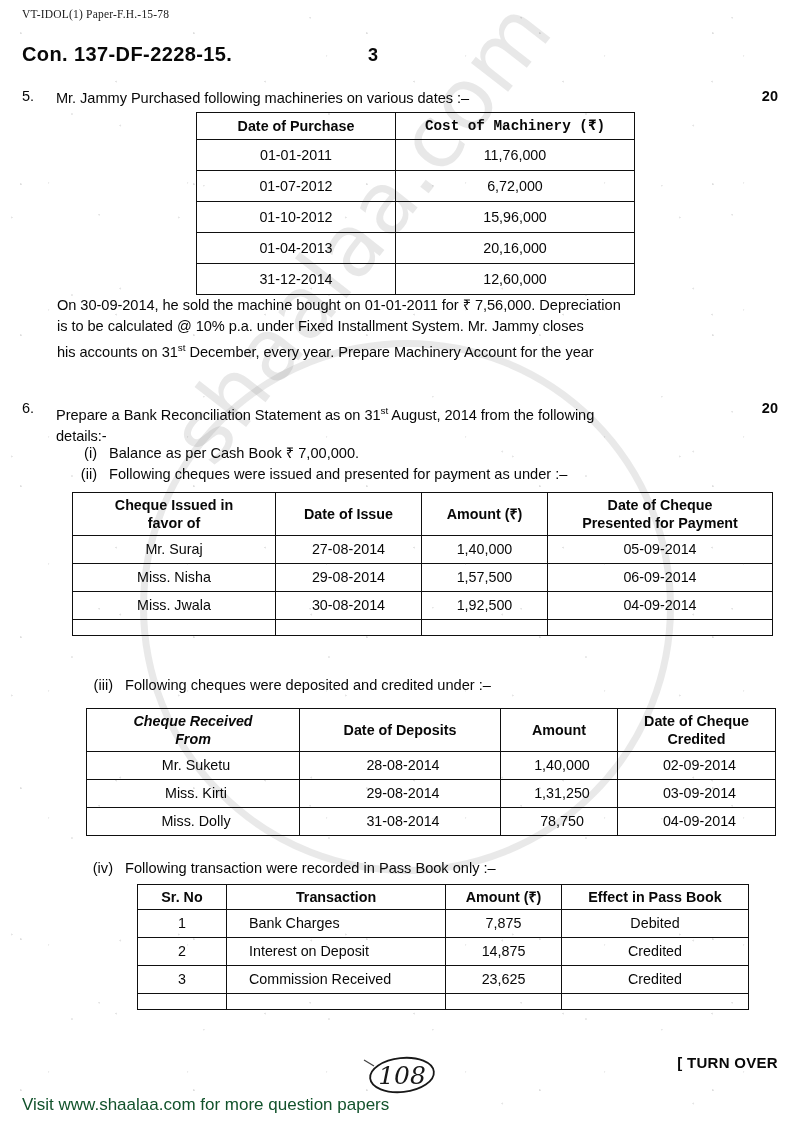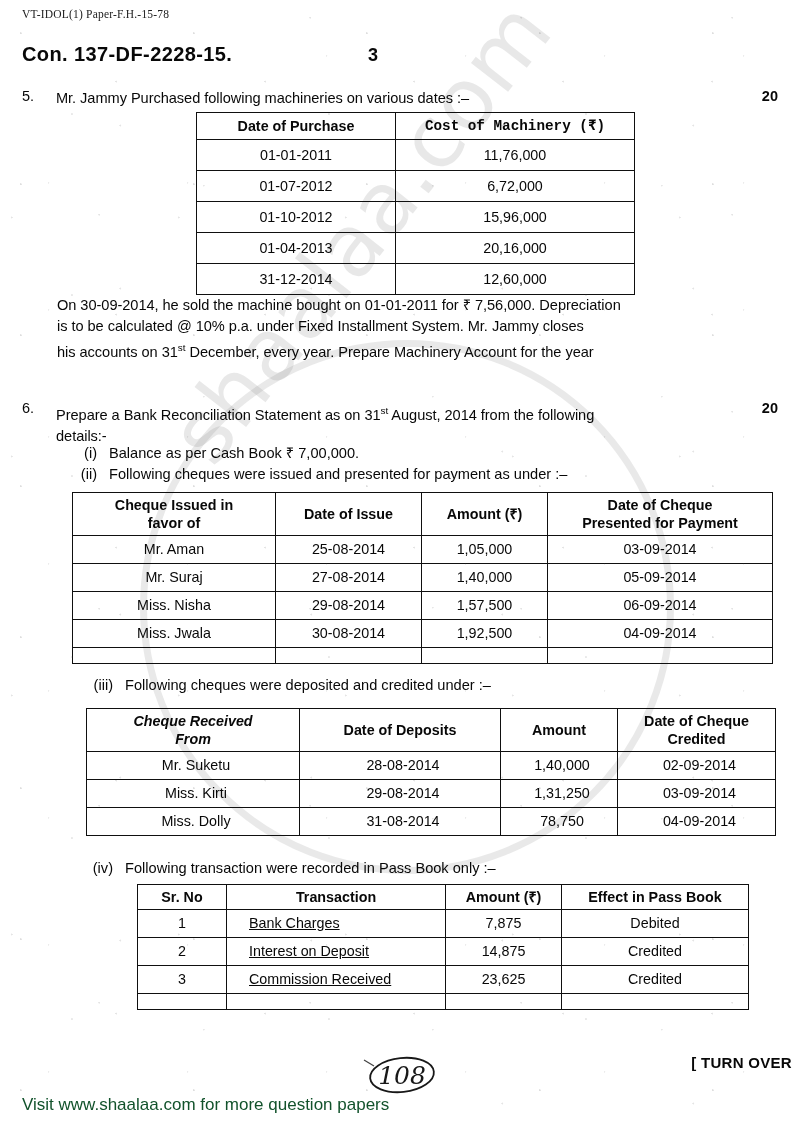--- a/index.html
+++ b/index.html
@@ -156,38 +156,38 @@
   #t-received .c-amt  { width: 104px; }
   #t-received .c-doc  { width: 145px; }
   #t-received td { line-height: 21px; padding-left: 12px; }
 
   #t-passbook { left: 137px; top: 884px; }
   #t-passbook .c-sr  { width: 76px; }
   #t-passbook .c-tr  { width: 206px; }
   #t-passbook .c-amt { width: 103px; }
   #t-passbook .c-eff { width: 174px; }
   #t-passbook td { line-height: 21px; }
-  #t-passbook td.c-tr-cell { text-align: left; padding-left: 22px; text-decoration: underline; }
+  #t-passbook td.c-tr-cell { text-align: left; padding-left: 22px; }
 
   
   .sub-item {
     display: flex;
     font-size: 14.6px;
     line-height: 21px;
   }
   .sub-marker {
     width: 40px;
     flex: 0 0 40px;
     text-align: right;
     padding-right: 12px;
   }
 
   
   .turn-over {
-    right: 8px; top: 1054px;
+    right: 22px; top: 1054px;
     font-size: 15px;
     font-weight: bold;
     letter-spacing: .3px;
     text-align: right;
   }
   .visit-line {
     left: 22px; top: 1095px;
     font-size: 17px;
     color: #14532d;
   }
@@ -287,26 +287,20 @@
         <th class="c-doi">Date of Issue</th>
         <th class="c-amt">Amount (₹)</th>
         <th class="c-dop">
           <span>Date of Cheque</span><br>
           <span>Presented for Payment</span>
         </th>
       </tr>
     </thead>
     <tbody>
       <tr>
-        <td>Mr. Aman</td>
-        <td>25-08-2014</td>
-        <td>1,05,000</td>
-        <td>03-09-2014</td>
-      </tr>
-      <tr>
         <td>Mr. Suraj</td>
         <td>27-08-2014</td>
         <td>1,40,000</td>
         <td>05-09-2014</td>
       </tr>
       <tr>
         <td>Miss. Nisha</td>
         <td>29-08-2014</td>
         <td>1,57,500</td>
         <td>06-09-2014</td>

